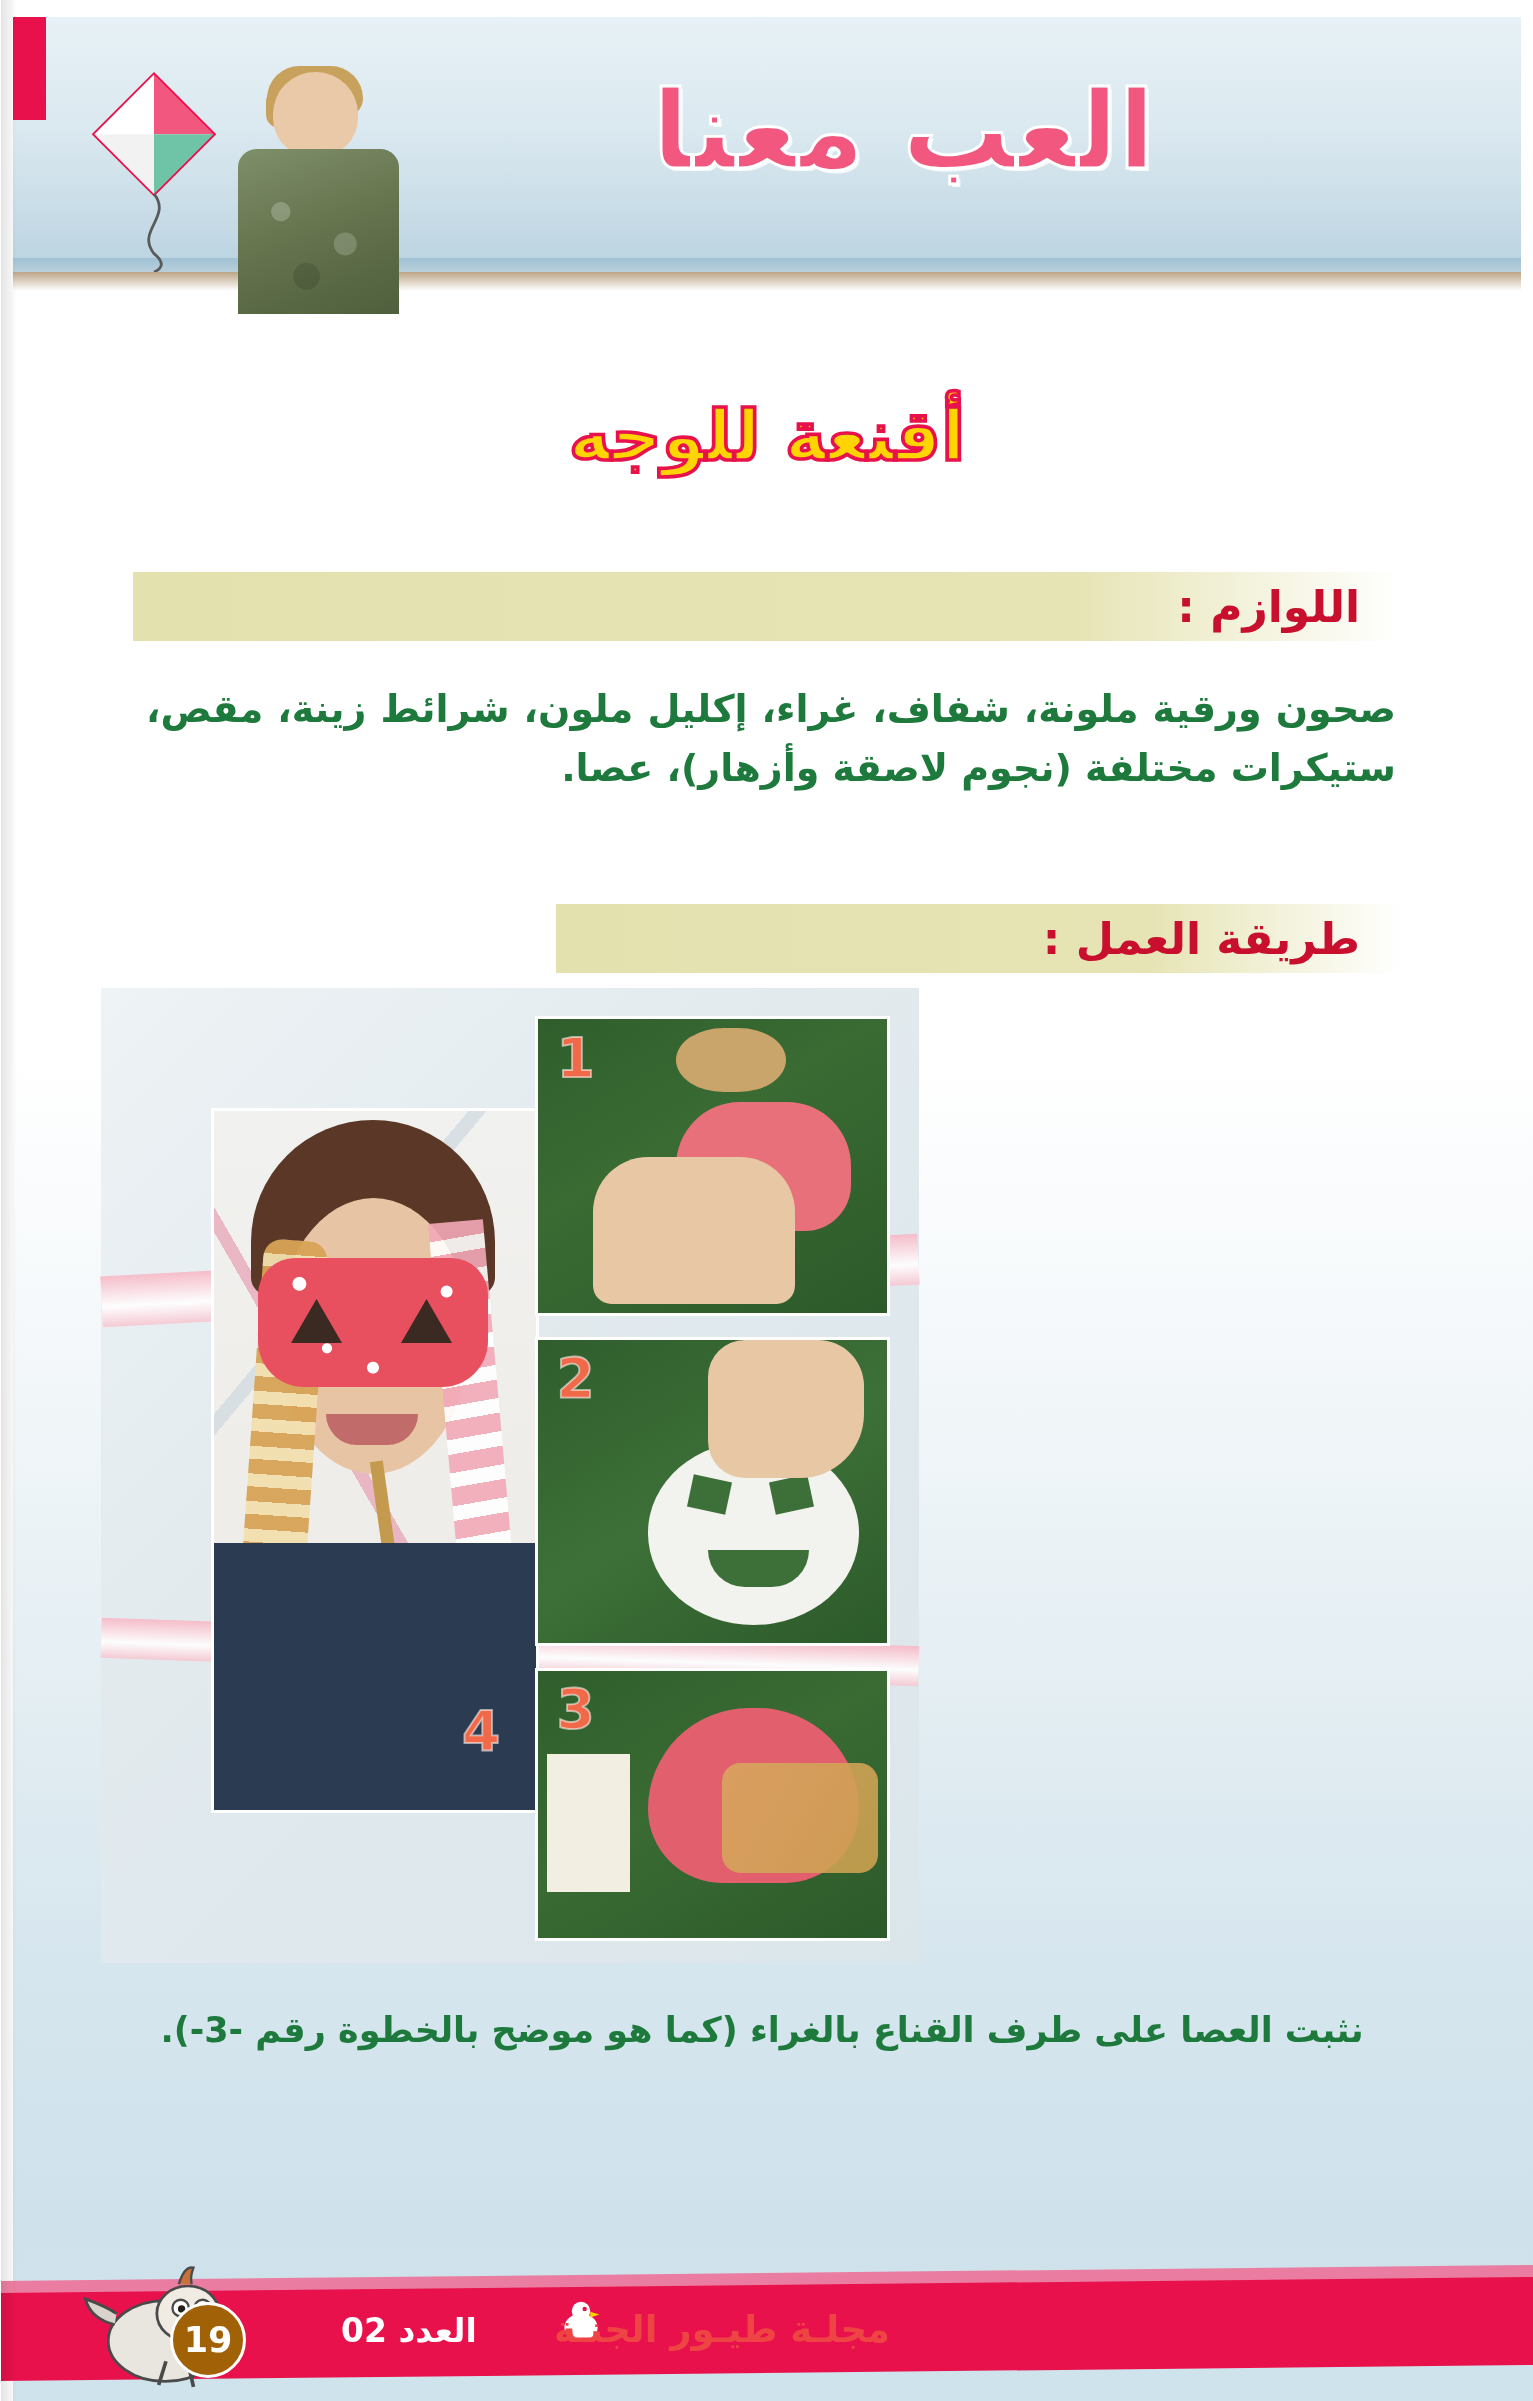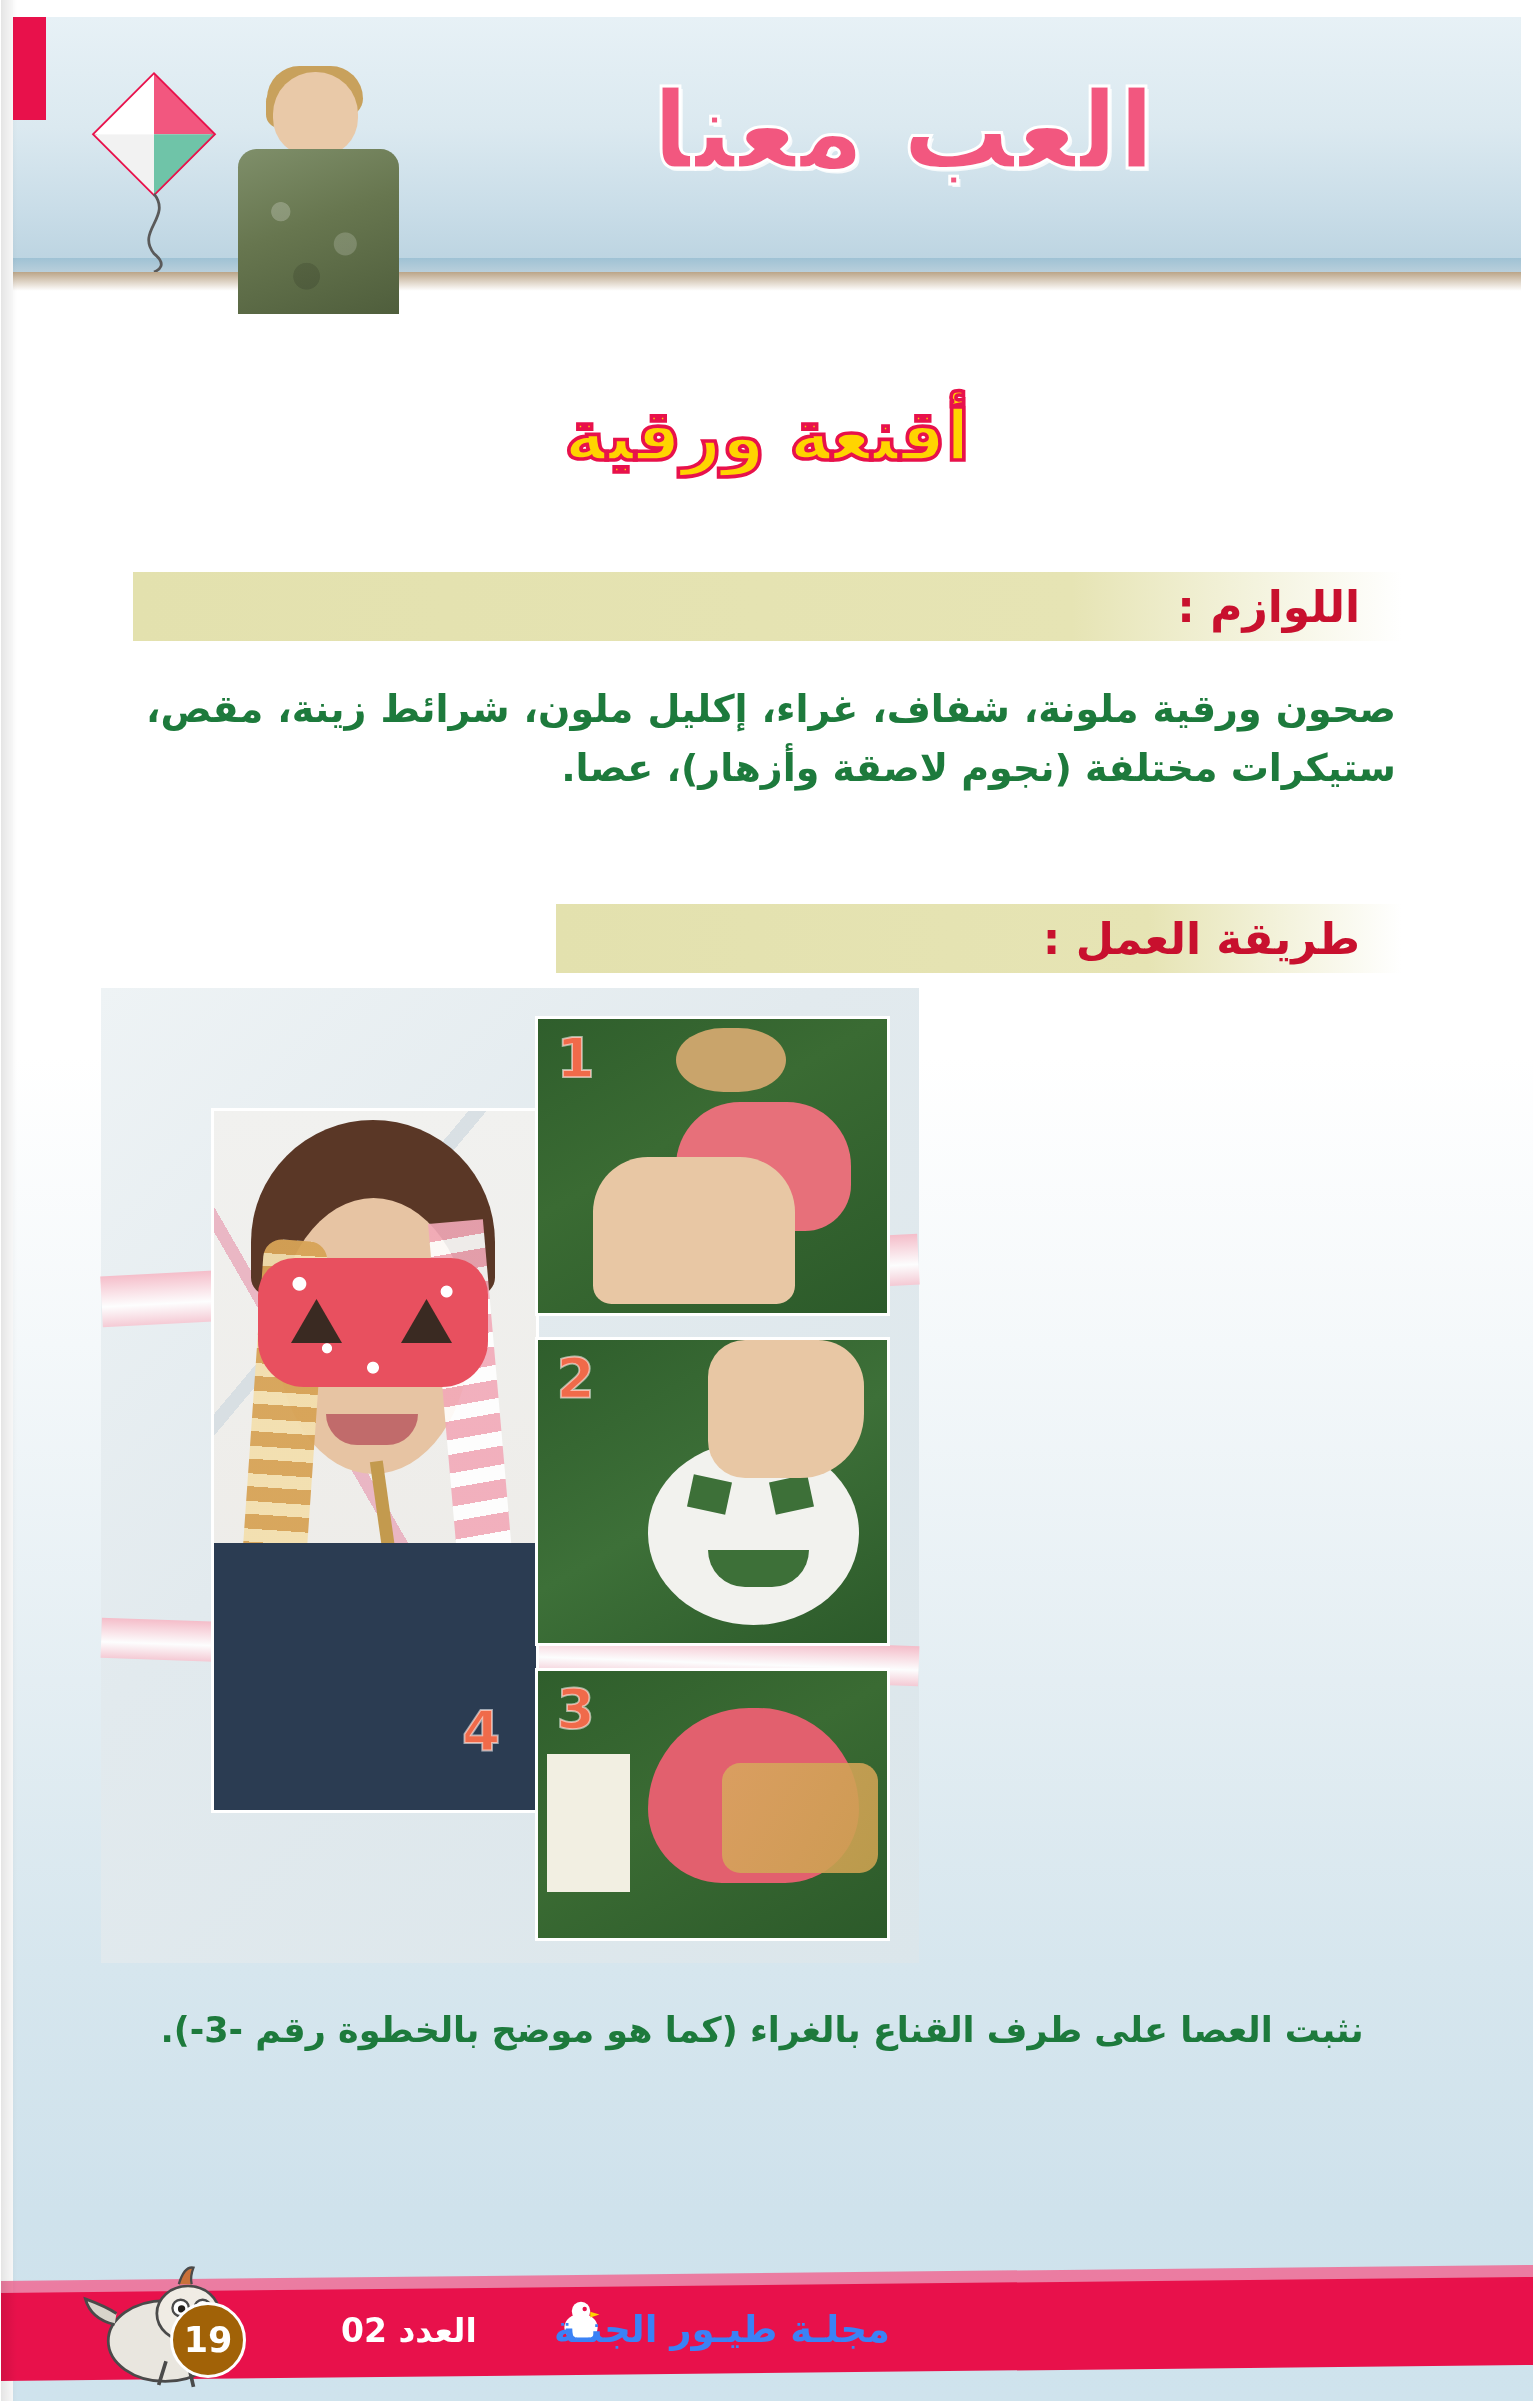--- a/index.html
+++ b/index.html
@@ -438,21 +438,21 @@
     background: #f06a94;
     transform: skewY(-0.6deg);
     opacity: .85;
   }
   .footer-title {
     position: absolute;
     right: 644px;
     top: 63px;
     font-size: 37px;
     font-weight: bold;
-    color: #3b82f6;
+    color: #ef4444;
     font-family: "DejaVu Sans", sans-serif;
     white-space: nowrap;
     letter-spacing: 2.8px;
   }
   .footer-issue {
     position: absolute;
     left: 313px;
     top: 66px;
     font-size: 33px;
     font-weight: bold;
@@ -525,21 +525,21 @@
     <div class="boy-hair"></div>
     <div class="boy-hair2"></div>
     <div class="boy-head"></div>
     <div class="boy-body"></div>
     <div class="boy-shirt-pattern"></div>
   </div>
 
   <div class="banner-title">العب معنا</div>
 </div>
 
-<div class="main-title">أقنعة ورقية</div>
+<div class="main-title">أقنعة للوجه</div>
 
 <div class="sec-head materials">
   <span class="sec-head-text">اللوازم :</span>
 </div>
 <div class="materials-text">صحون ورقية ملونة، شفاف، غراء، إكليل ملون، شرائط زينة، مقص، ستيكرات مختلفة (نجوم لاصقة وأزهار)، عصا.</div>
 
 <div class="sec-head method">
   <span class="sec-head-text">طريقة العمل :</span>
 </div>
 

